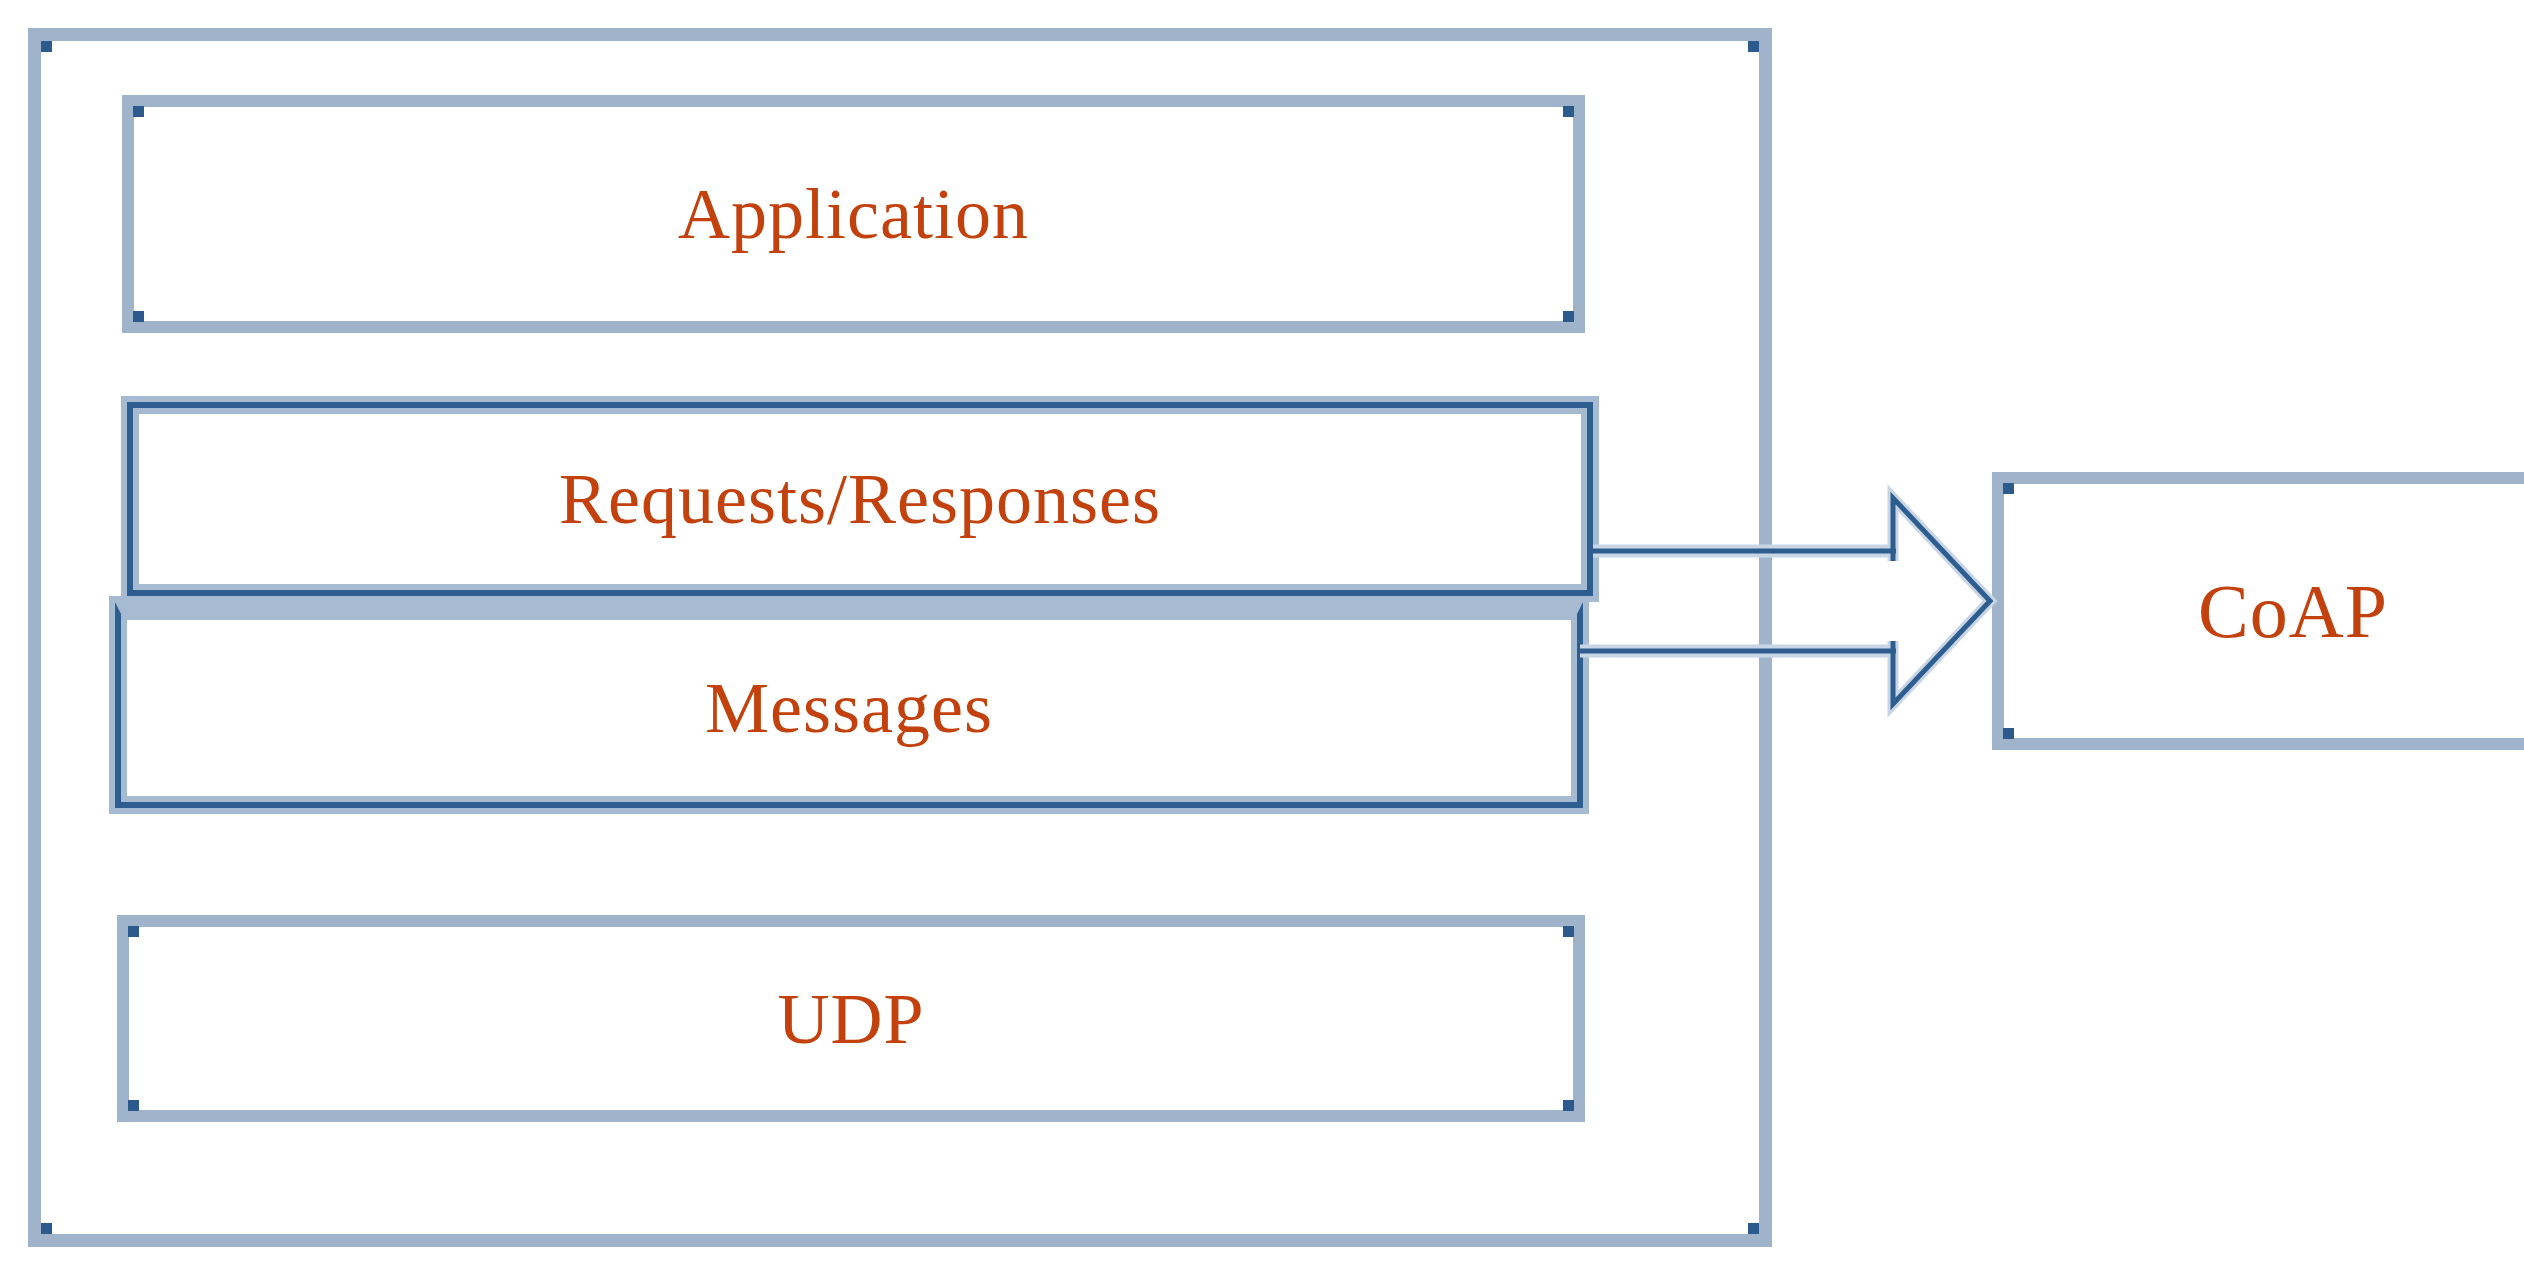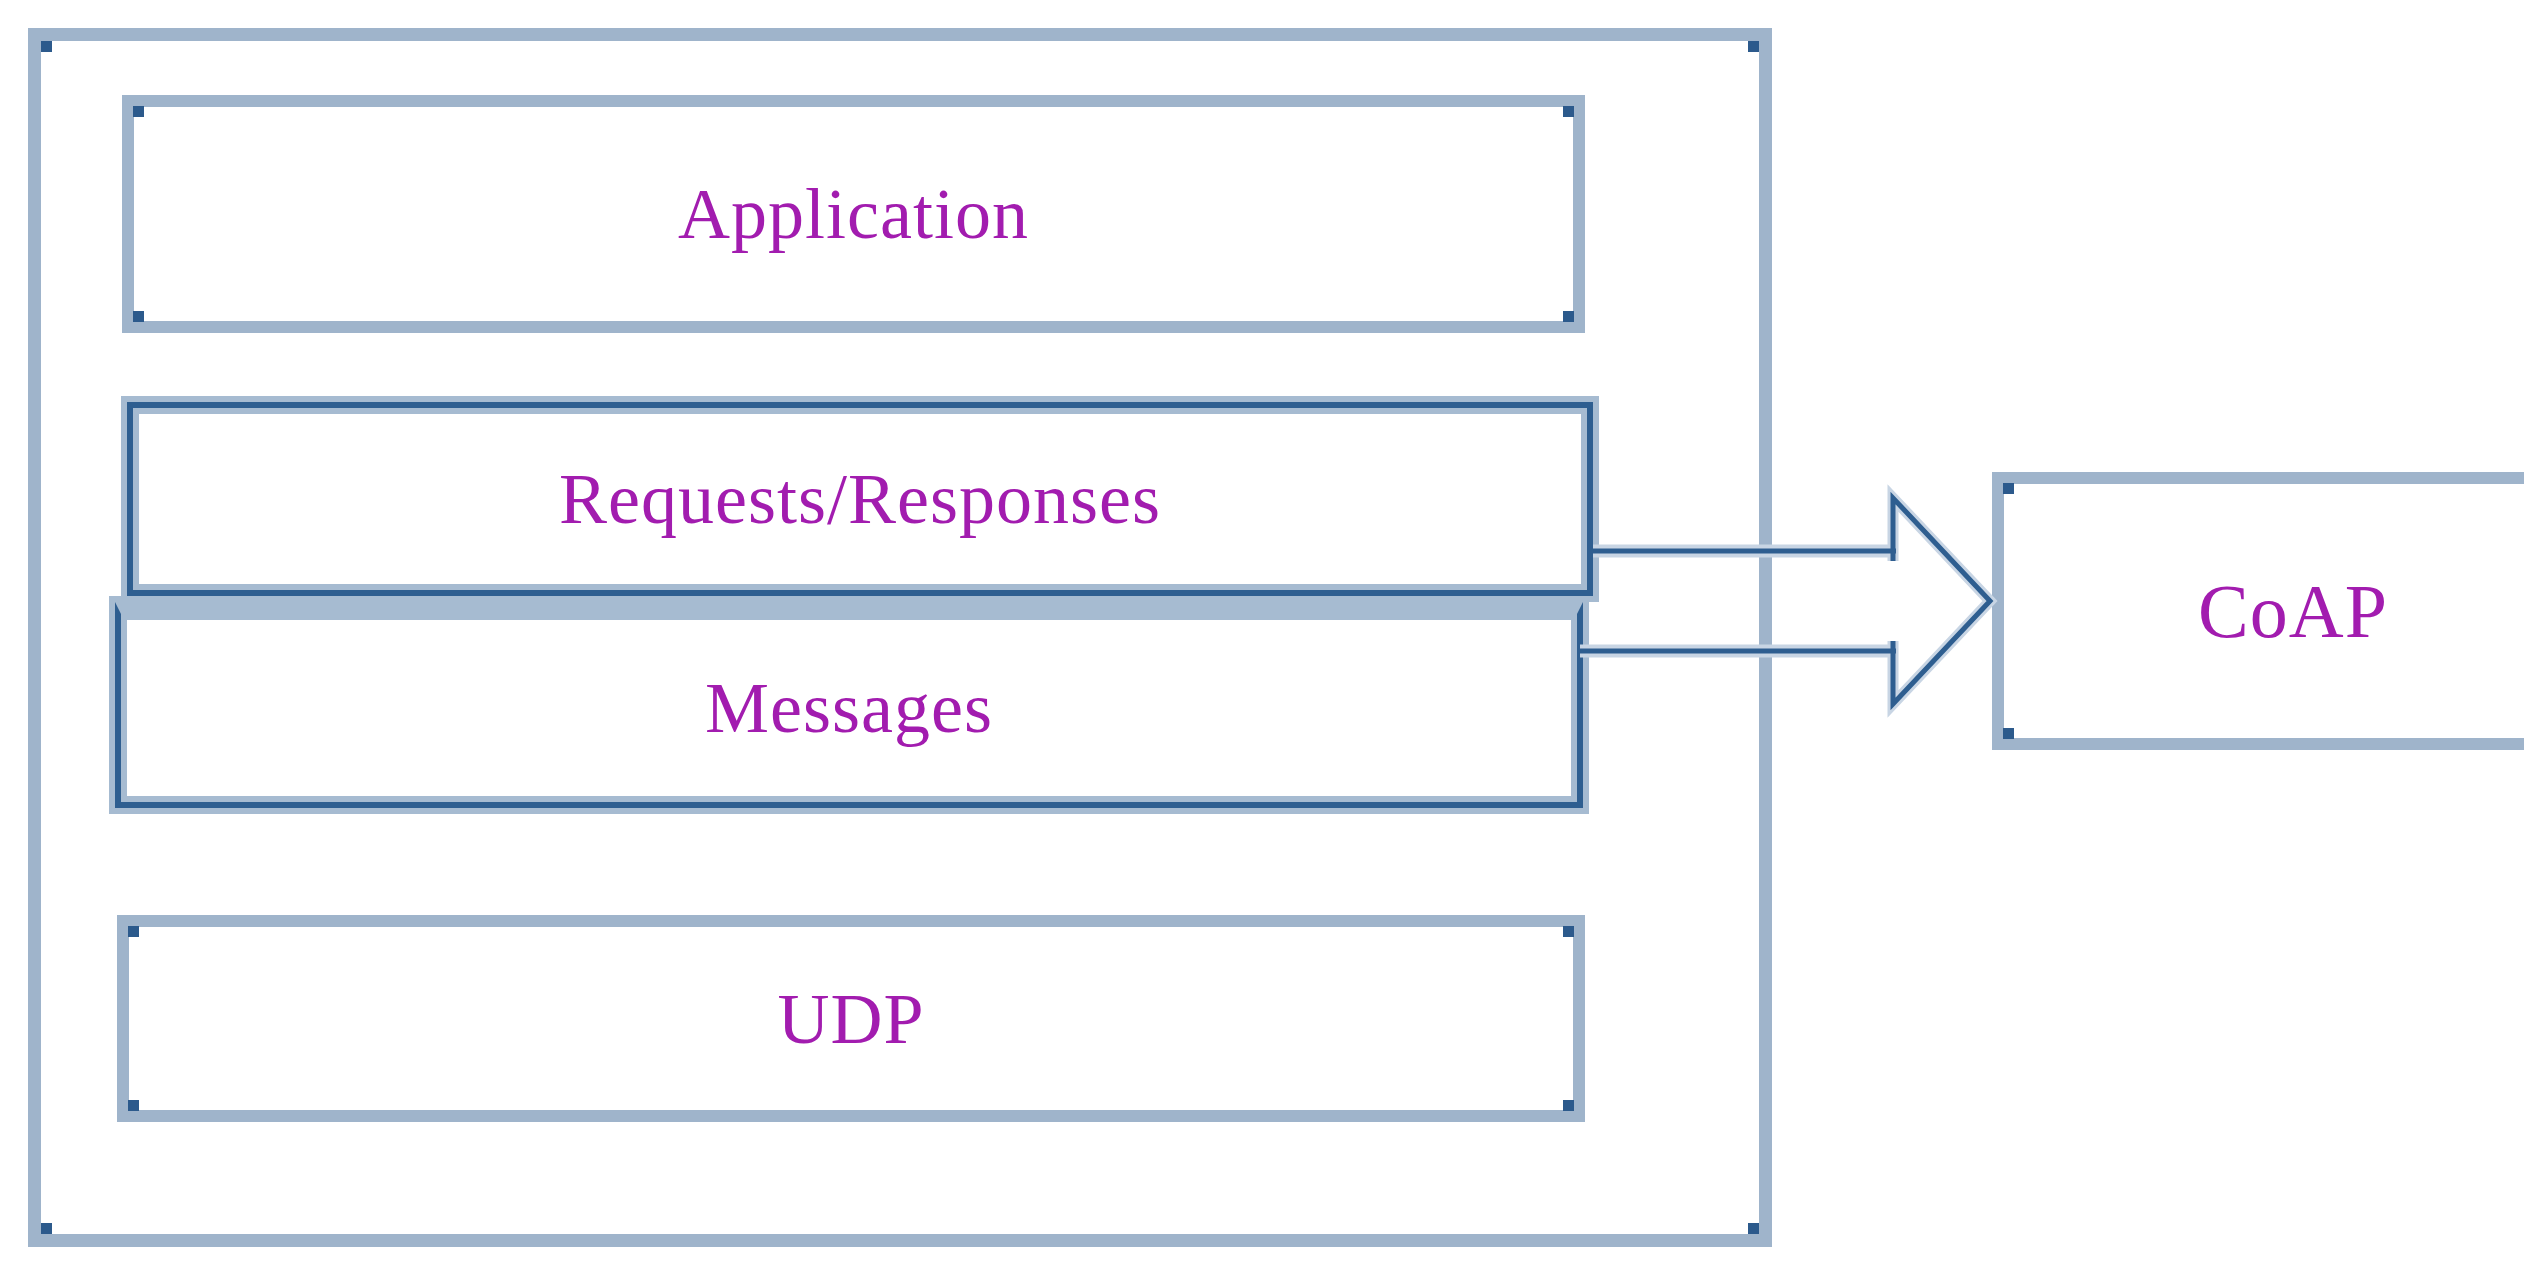--- a/index.html
+++ b/index.html
@@ -13,21 +13,21 @@
   .box{position:absolute;box-sizing:border-box;display:flex;align-items:center;justify-content:center;background:#ffffff;}
   
   .lightbox{border:13px solid #9FB4CB;}
   .lightbox.thin{border-width:12px;}
   
   .corebox{
     border:6px solid #2E5E90;
     box-shadow:0 0 0 6px #A6BBD1, inset 0 0 0 6px #A6BBD1;
   }
   .label{
-    font-size:72px;color:#a21caf;letter-spacing:1px;line-height:1;
+    font-size:72px;color:#c2410c;letter-spacing:1px;line-height:1;
     white-space:nowrap;
   }
   .label.big{font-size:76px;}
   
   .dot{position:absolute;width:11px;height:11px;background:#2C5A8C;}
   .dot.tl{left:-11px;top:-11px;}
   .dot.tr{right:-11px;top:-11px;}
   .dot.bl{left:-11px;bottom:-11px;}
   .dot.br{right:-11px;bottom:-11px;}
   #arrow-svg{position:absolute;left:0;top:0;pointer-events:none;}

